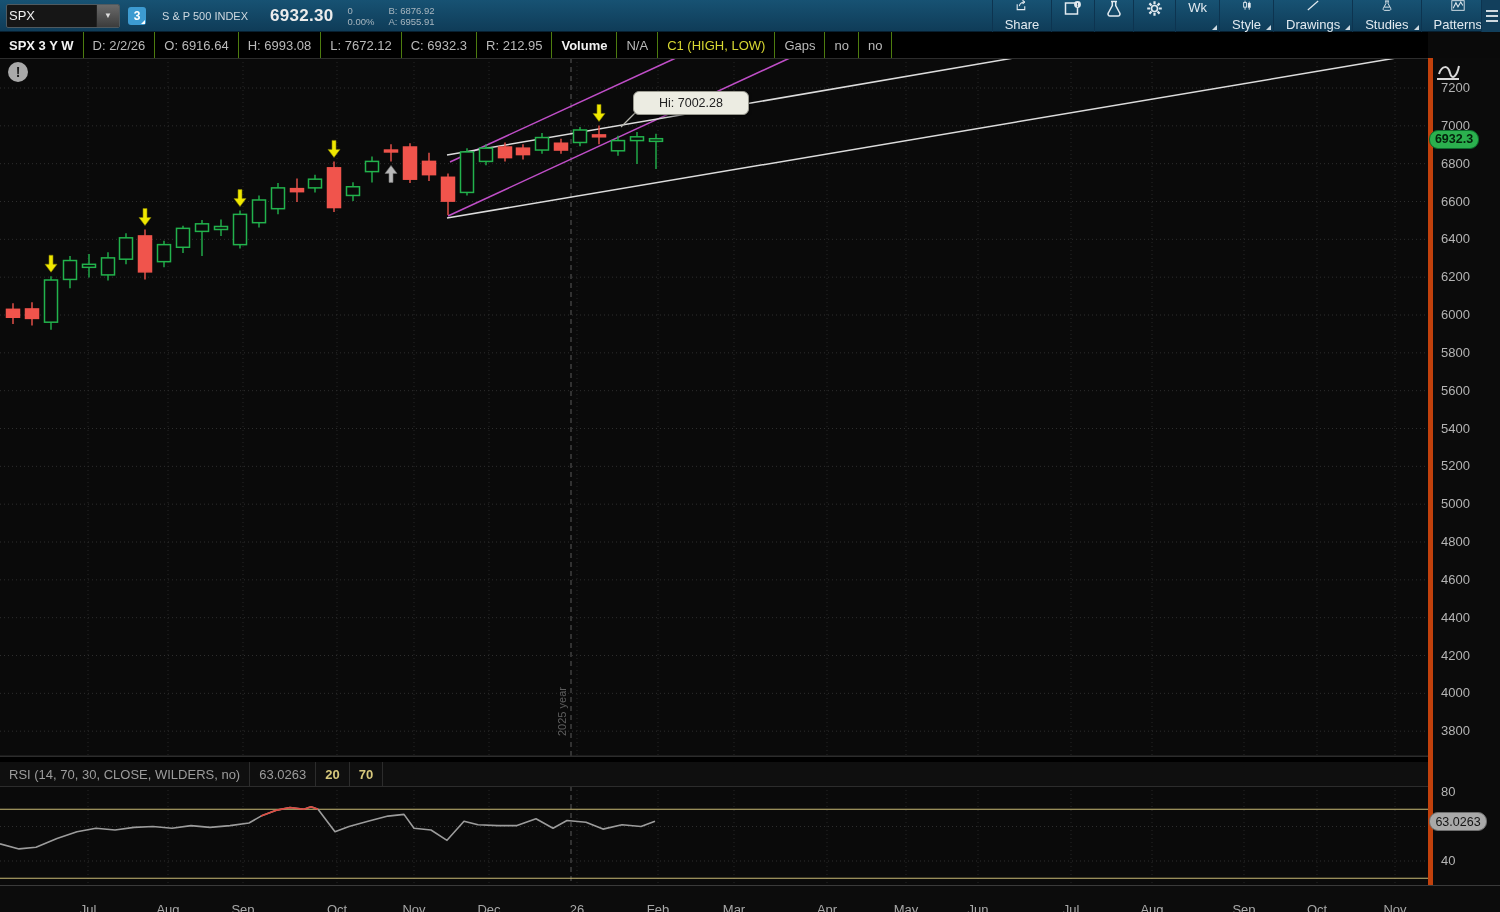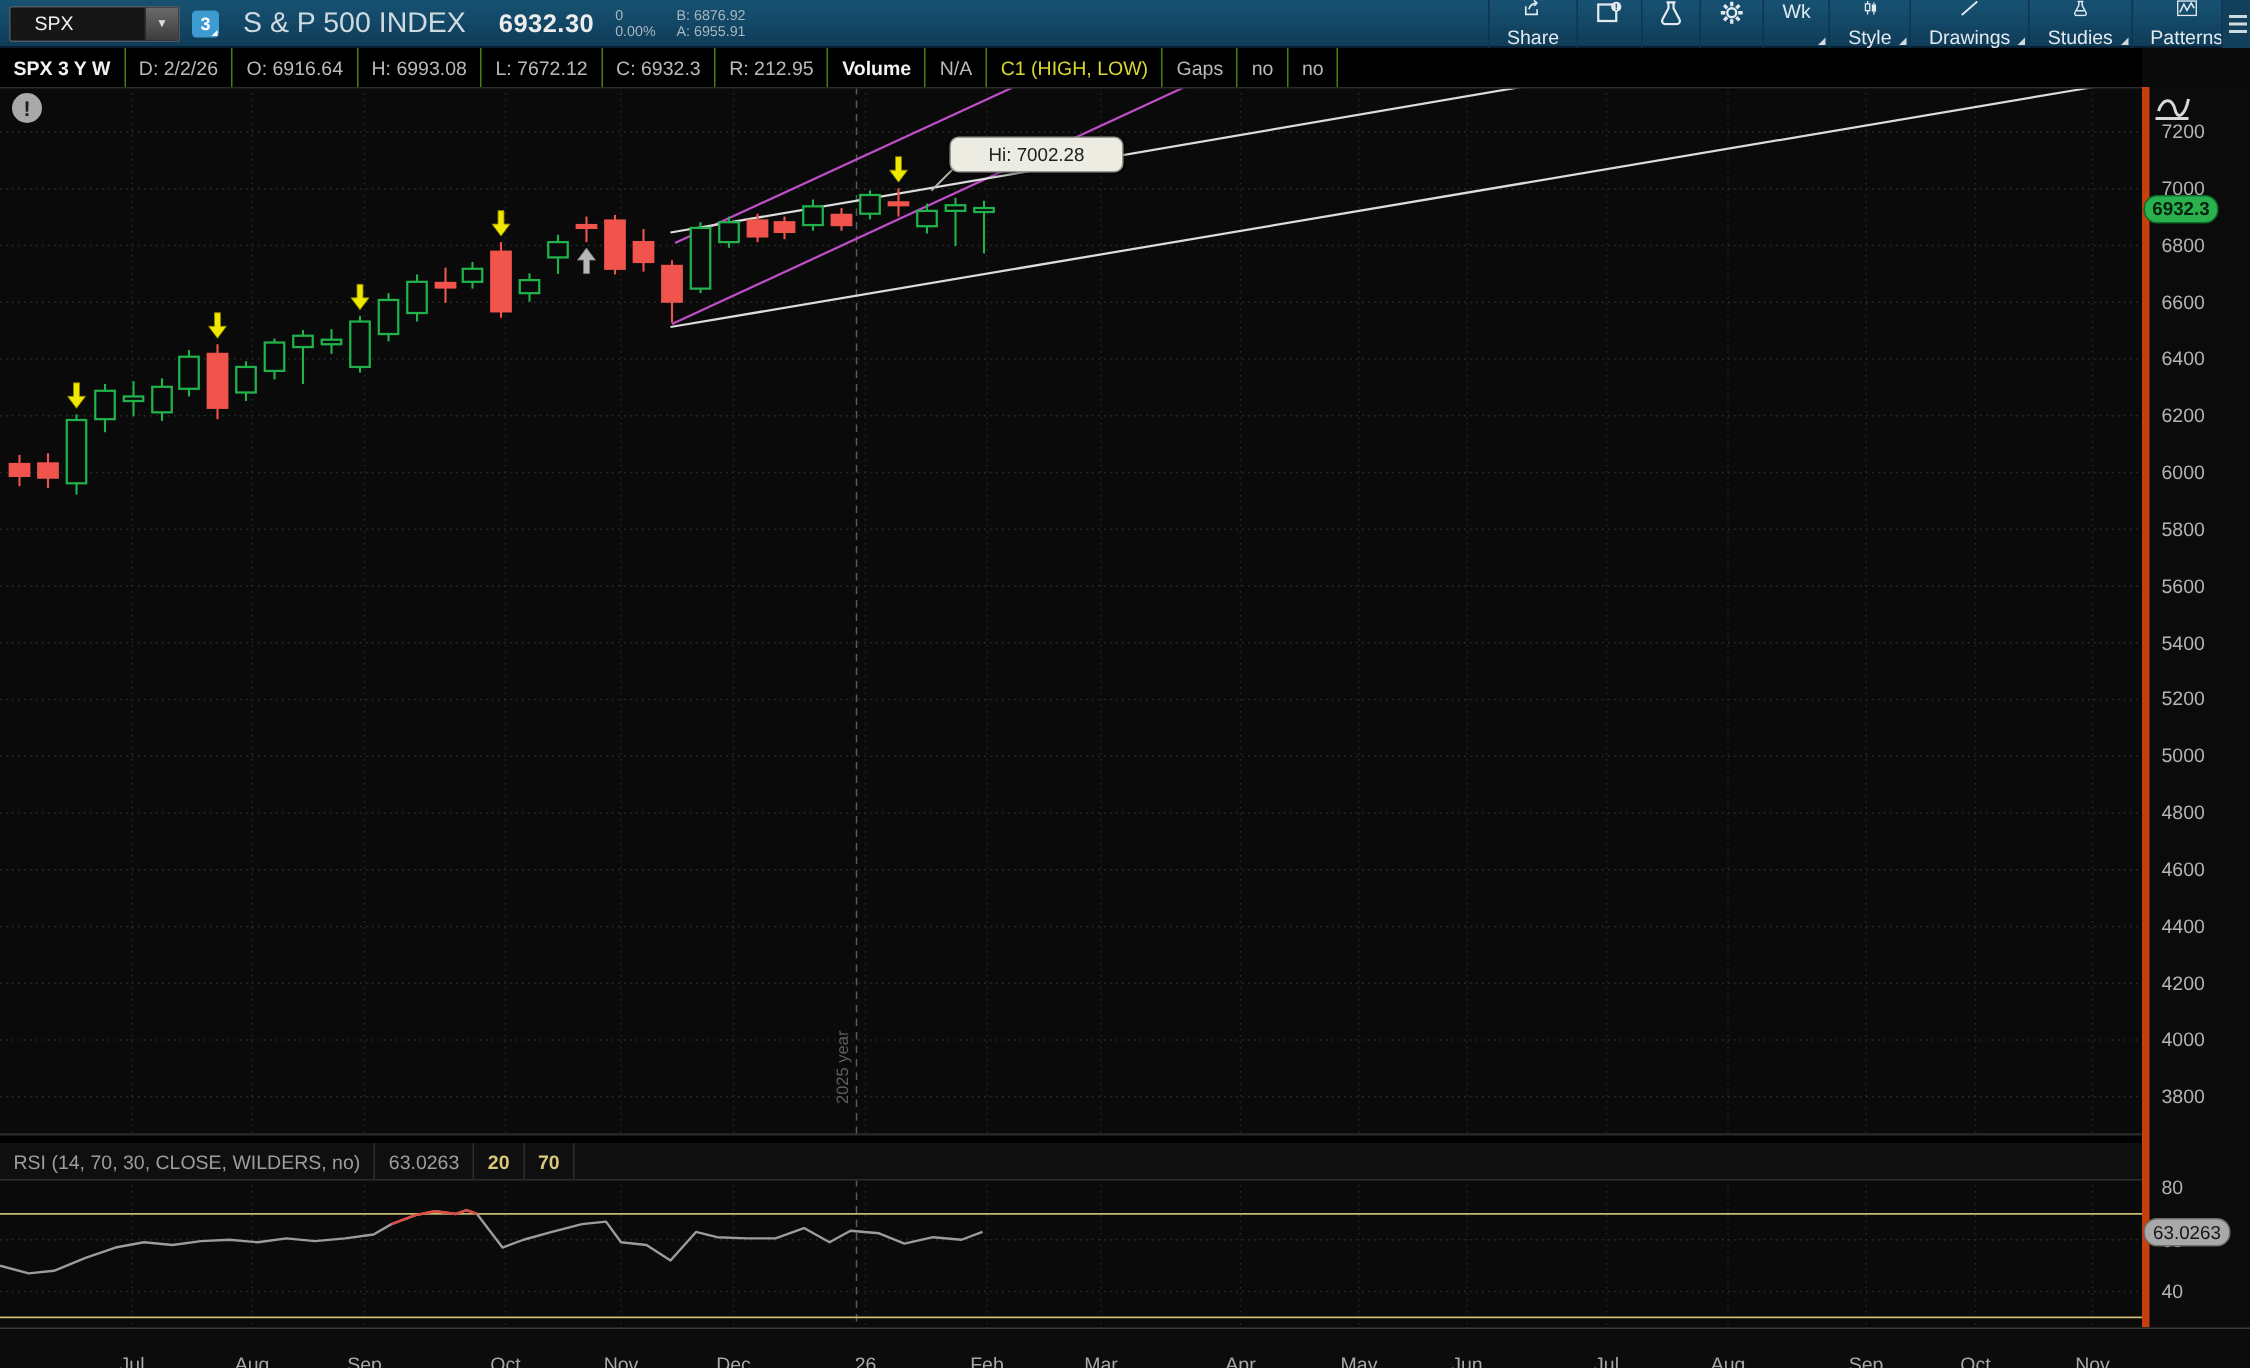--- a/index.html
+++ b/index.html
@@ -4,28 +4,28 @@
 <style>
   html,body{margin:0;padding:0;background:#000;}
   #screen{position:relative;width:1500px;height:912px;background:#0a0a0a;overflow:hidden;
     font-family:"Liberation Sans",sans-serif;color:#c8c8c8;-webkit-font-smoothing:antialiased;}
   
   #topbar{position:absolute;left:0;top:0;width:1500px;height:32px;
     background:linear-gradient(#175273,#0f3c58);border-bottom:1px solid #071f30;
     display:flex;align-items:center;gap:8px;padding:0 6px;box-sizing:border-box;z-index:5;}
   .symbox{display:flex;align-items:center;width:112px;height:22px;background:#161616;
     border:1px solid #4f5a60;border-radius:2px;overflow:hidden;}
-  .symbox .symtext{flex:1;padding-left:16px;font-size:13px;color:#f0f0f0;}
+  .symbox .symtext{flex:1;padding-left:2px;font-size:13px;color:#f0f0f0;}
   .symbox .symdd{width:22px;height:100%;background:linear-gradient(#6a6a6a,#3c3c3c);
     display:flex;align-items:center;justify-content:center;color:#ddd;font-size:8px;border-left:1px solid #222;}
   .badge3{position:relative;width:18px;height:18px;background:#3d9bd1;border-radius:3px;
     color:#fff;font-size:12px;font-weight:bold;display:flex;align-items:center;justify-content:center;}
   .badge3 .corner{position:absolute;right:1px;bottom:1px;width:0;height:0;
     border-left:4px solid transparent;border-bottom:4px solid #fff;}
-  .tb-desc{font-size:19px;color:#cfd9e0;margin-left:8px;}
+  .tb-desc{font-size:11px;color:#cfd9e0;margin-left:8px;}
   .tb-price{font-size:17px;font-weight:bold;color:#ececec;margin-left:14px;letter-spacing:.3px;}
   .tb-stack{display:flex;flex-direction:column;justify-content:center;font-size:9.5px;
     line-height:11px;color:#a8b6bf;margin-left:6px;}
   #tb-right{margin-left:auto;display:flex;align-items:stretch;height:32px;}
   .tb-btn{position:relative;display:flex;align-items:center;gap:6px;padding:0 12px;
     font-size:13px;color:#e2eaf0;border-left:1px solid #0d3450;cursor:pointer;flex-direction:column;}
   .tb-btn svg{display:block;}
   .corner-dd{position:absolute;right:2px;bottom:2px;width:0;height:0;
     border-left:5px solid transparent;border-bottom:5px solid #cfd9e0;}
   

